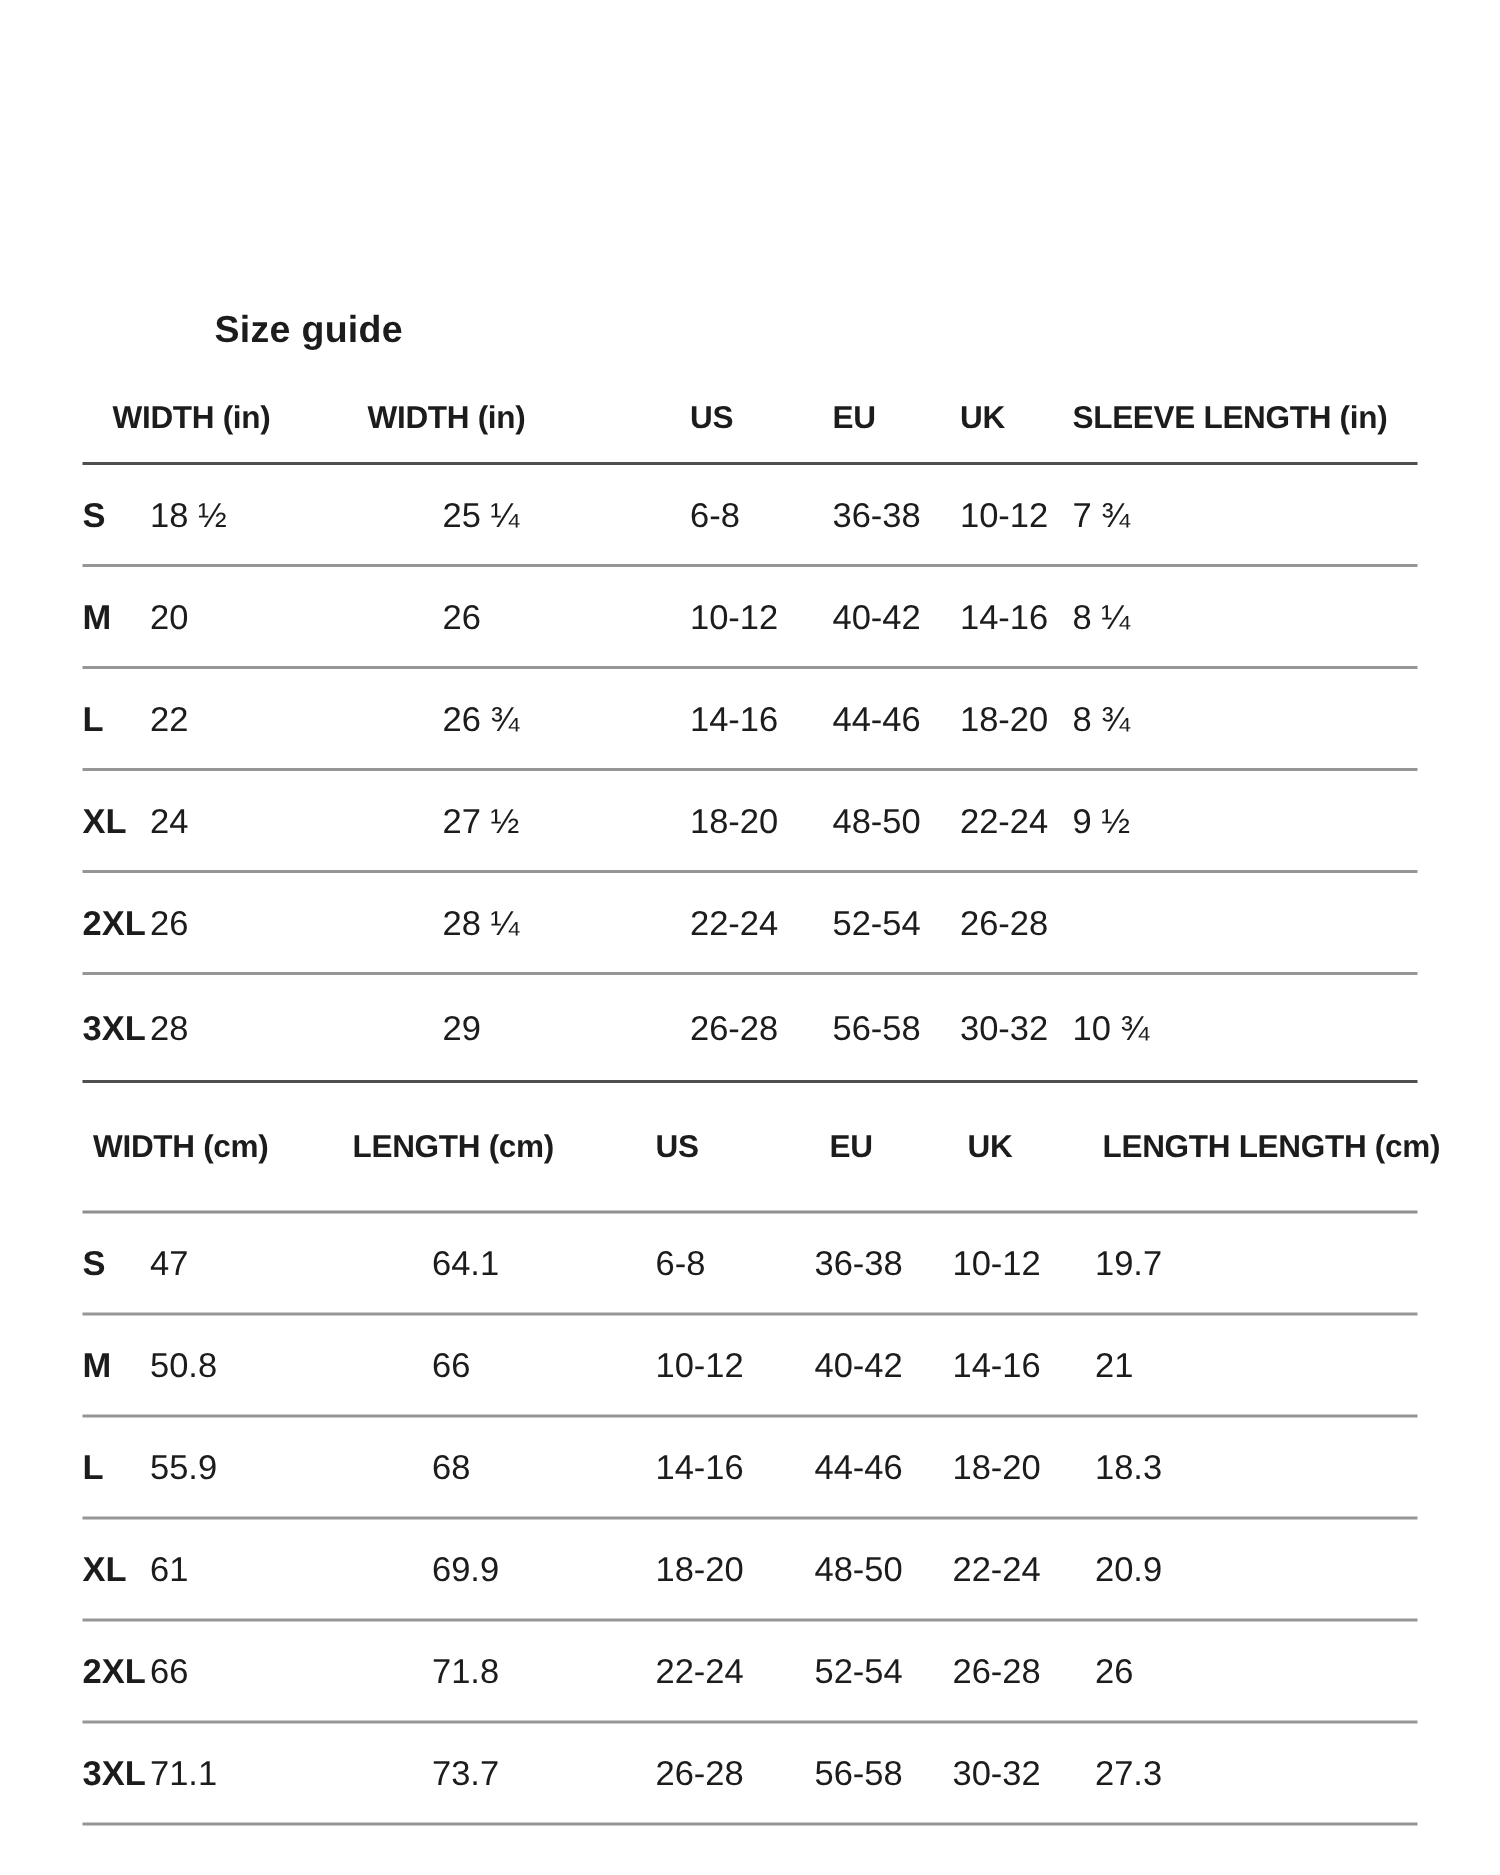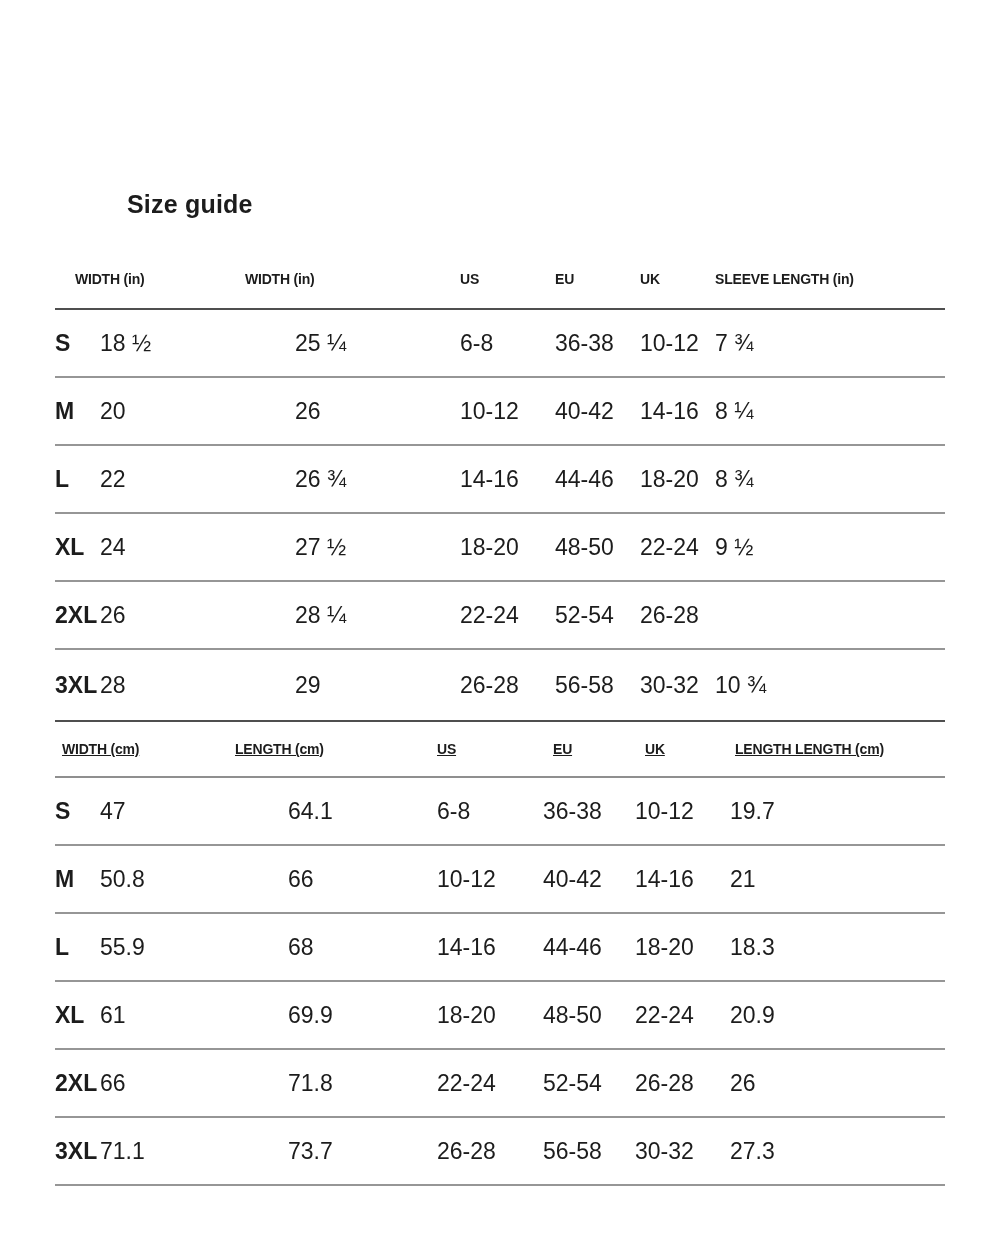--- a/index.html
+++ b/index.html
@@ -15,53 +15,52 @@
     color: #1c1c1c;
     overflow: hidden;
   }
   .page-title {
     position: absolute;
     left: 127px;
     top: 192px;
     font-size: 25px;
     font-weight: bold;
     letter-spacing: 0.2px;
-    margin: 0;
+    margin: 16px;
     line-height: 1;
   }
   .size-section {
     position: absolute;
     left: 55px;
     width: 890px;
   }
   #sec-in { top: 250px; }
   #sec-cm { top: 722px; }
 
   .grid-row {
     display: grid;
     align-items: center;
     box-sizing: border-box;
   }
   .in-cols { grid-template-columns: 45px 195px 165px 95px 85px 75px 230px; }
   .cm-cols { grid-template-columns: 45px 188px 149px 106px 92px 95px 215px; }
 
   .header-row {
     font-weight: bold;
-    font-size: 14px;
+    font-size: 21px;
     letter-spacing: -0.2px;
     white-space: nowrap;
   }
   #sec-in .header-row {
     height: 60px;
     border-bottom: 2px solid #4f4f4f;
   }
   #sec-cm .header-row {
-    height: 56px;
+    height: 87px;
     border-bottom: 2px solid #8f8f8f;
-    text-decoration: underline;
   }
 
   .data-row {
     height: 68px;
     font-size: 23px;
     border-bottom: 2px solid #969696;
     white-space: nowrap;
   }
   #sec-in .data-row:last-child {
     height: 72px;

